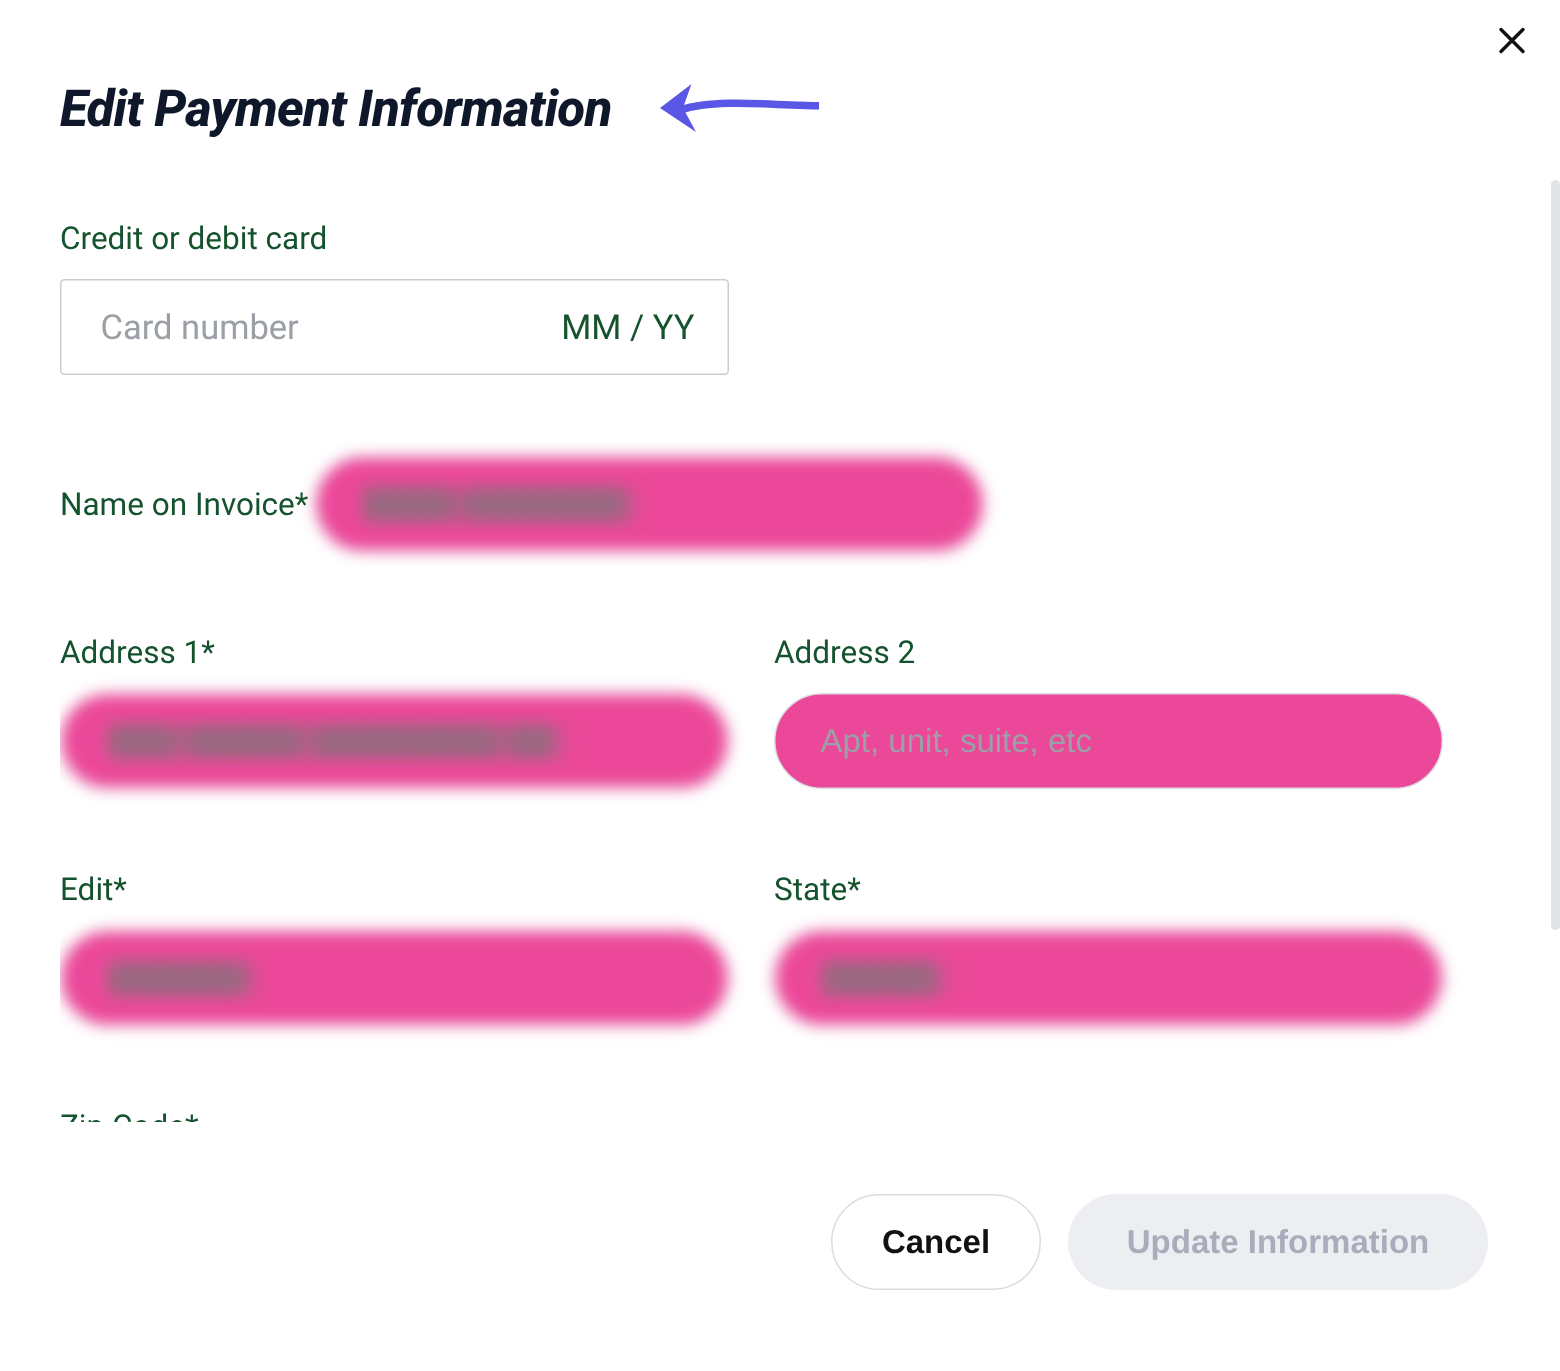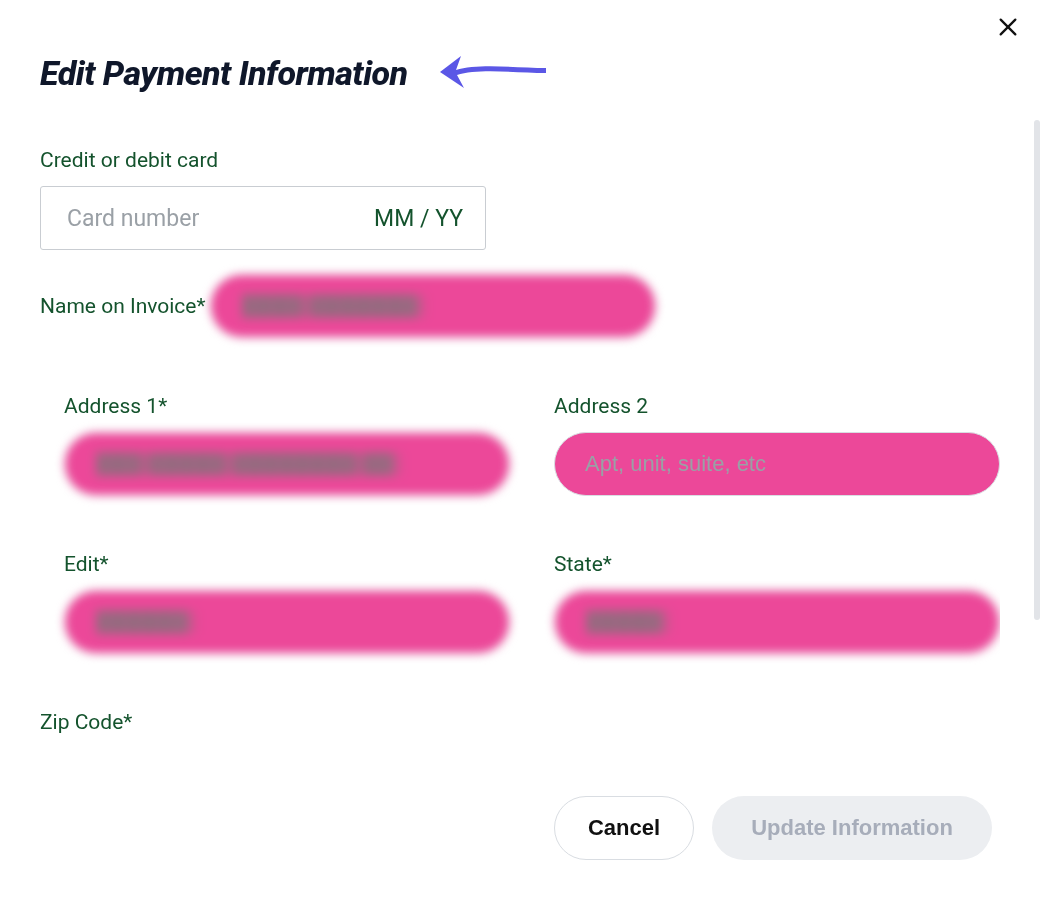--- a/index.html
+++ b/index.html
@@ -67,21 +67,21 @@
       font-weight: 400;
     }
     .card-box {
       width: 446px;
       height: 64px;
       border: 1px solid #c9cdd2;
       border-radius: 3px;
       display: flex;
       align-items: center;
       padding: 0 22px 0 26px;
-      margin-bottom: 24px;
+      margin-bottom: 54px;
     }
     .card-number-ph {
       color: #9aa0a6;
       font-size: 23px;
       flex: 1;
     }
     .card-exp-ph {
       color: #14532d;
       font-size: 23px;
     }
@@ -94,22 +94,21 @@
       font-size: 22px;
       color: #222;
       outline: none;
       background: #ec4899;
     }
     .text-input::placeholder {
       color: #9aa0a6;
     }
     .two-col {
       display: flex;
-      gap: 44px;
-      justify-content: flex-end;
+      gap: 30px;
     }
     .col {
       display: flex;
       flex-direction: column;
     }
     .section-gap {
       margin-bottom: 56px;
     }
     .footer {
       position: absolute;

